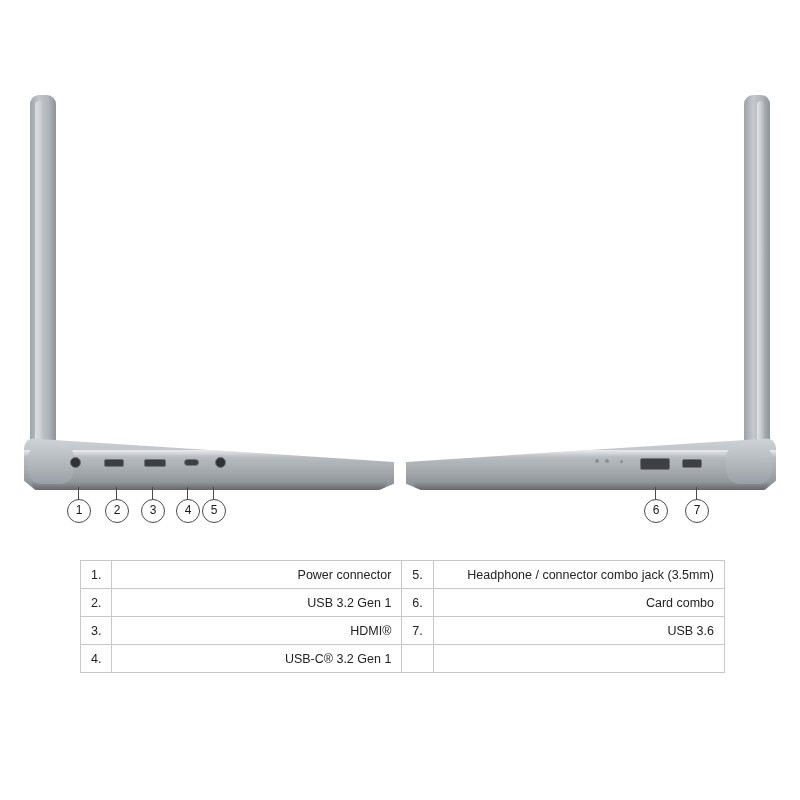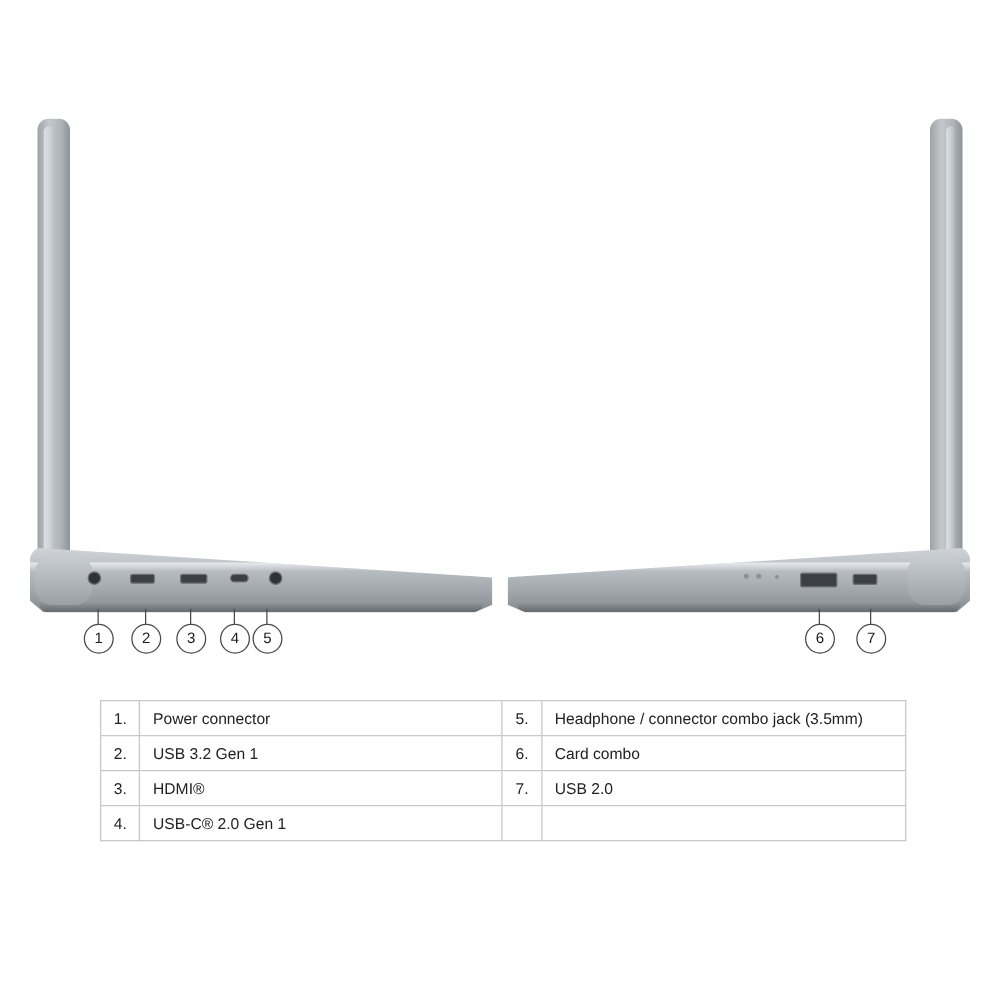--- a/index.html
+++ b/index.html
@@ -163,21 +163,21 @@
     padding: 0 10px;
     vertical-align: middle;
     color: #222;
   }
   td.num {
     width: 26px;
     padding-right: 0;
     color: #222;
   }
   td.lbl { padding-left: 8px; }
-  td.half { width: 50%; }
+  td.half { width: 50%; text-align: right; }
 </style>
 </head>
 <body>
 
 <div id="stage">
 
   <div class="laptop" id="laptop-left">
     <div class="lid">
       <div class="lid-inner"></div>
     </div>
@@ -244,24 +244,24 @@
       <tr>
         <td class="num">2.</td>
         <td class="lbl half">USB 3.2 Gen 1</td>
         <td class="num">6.</td>
         <td class="lbl half">Card combo</td>
       </tr>
       <tr>
         <td class="num">3.</td>
         <td class="lbl half">HDMI®</td>
         <td class="num">7.</td>
-        <td class="lbl half">USB 2.0</td>
+        <td class="lbl half">USB 3.6</td>
       </tr>
       <tr>
         <td class="num">4.</td>
-        <td class="lbl half">USB-C® 2.0 Gen 1</td>
+        <td class="lbl half">USB-C® 3.2 Gen 1</td>
         <td class="num"></td>
         <td class="lbl half"></td>
       </tr>
     </tbody>
   </table>
 
 </div>
 
 </body></html>

